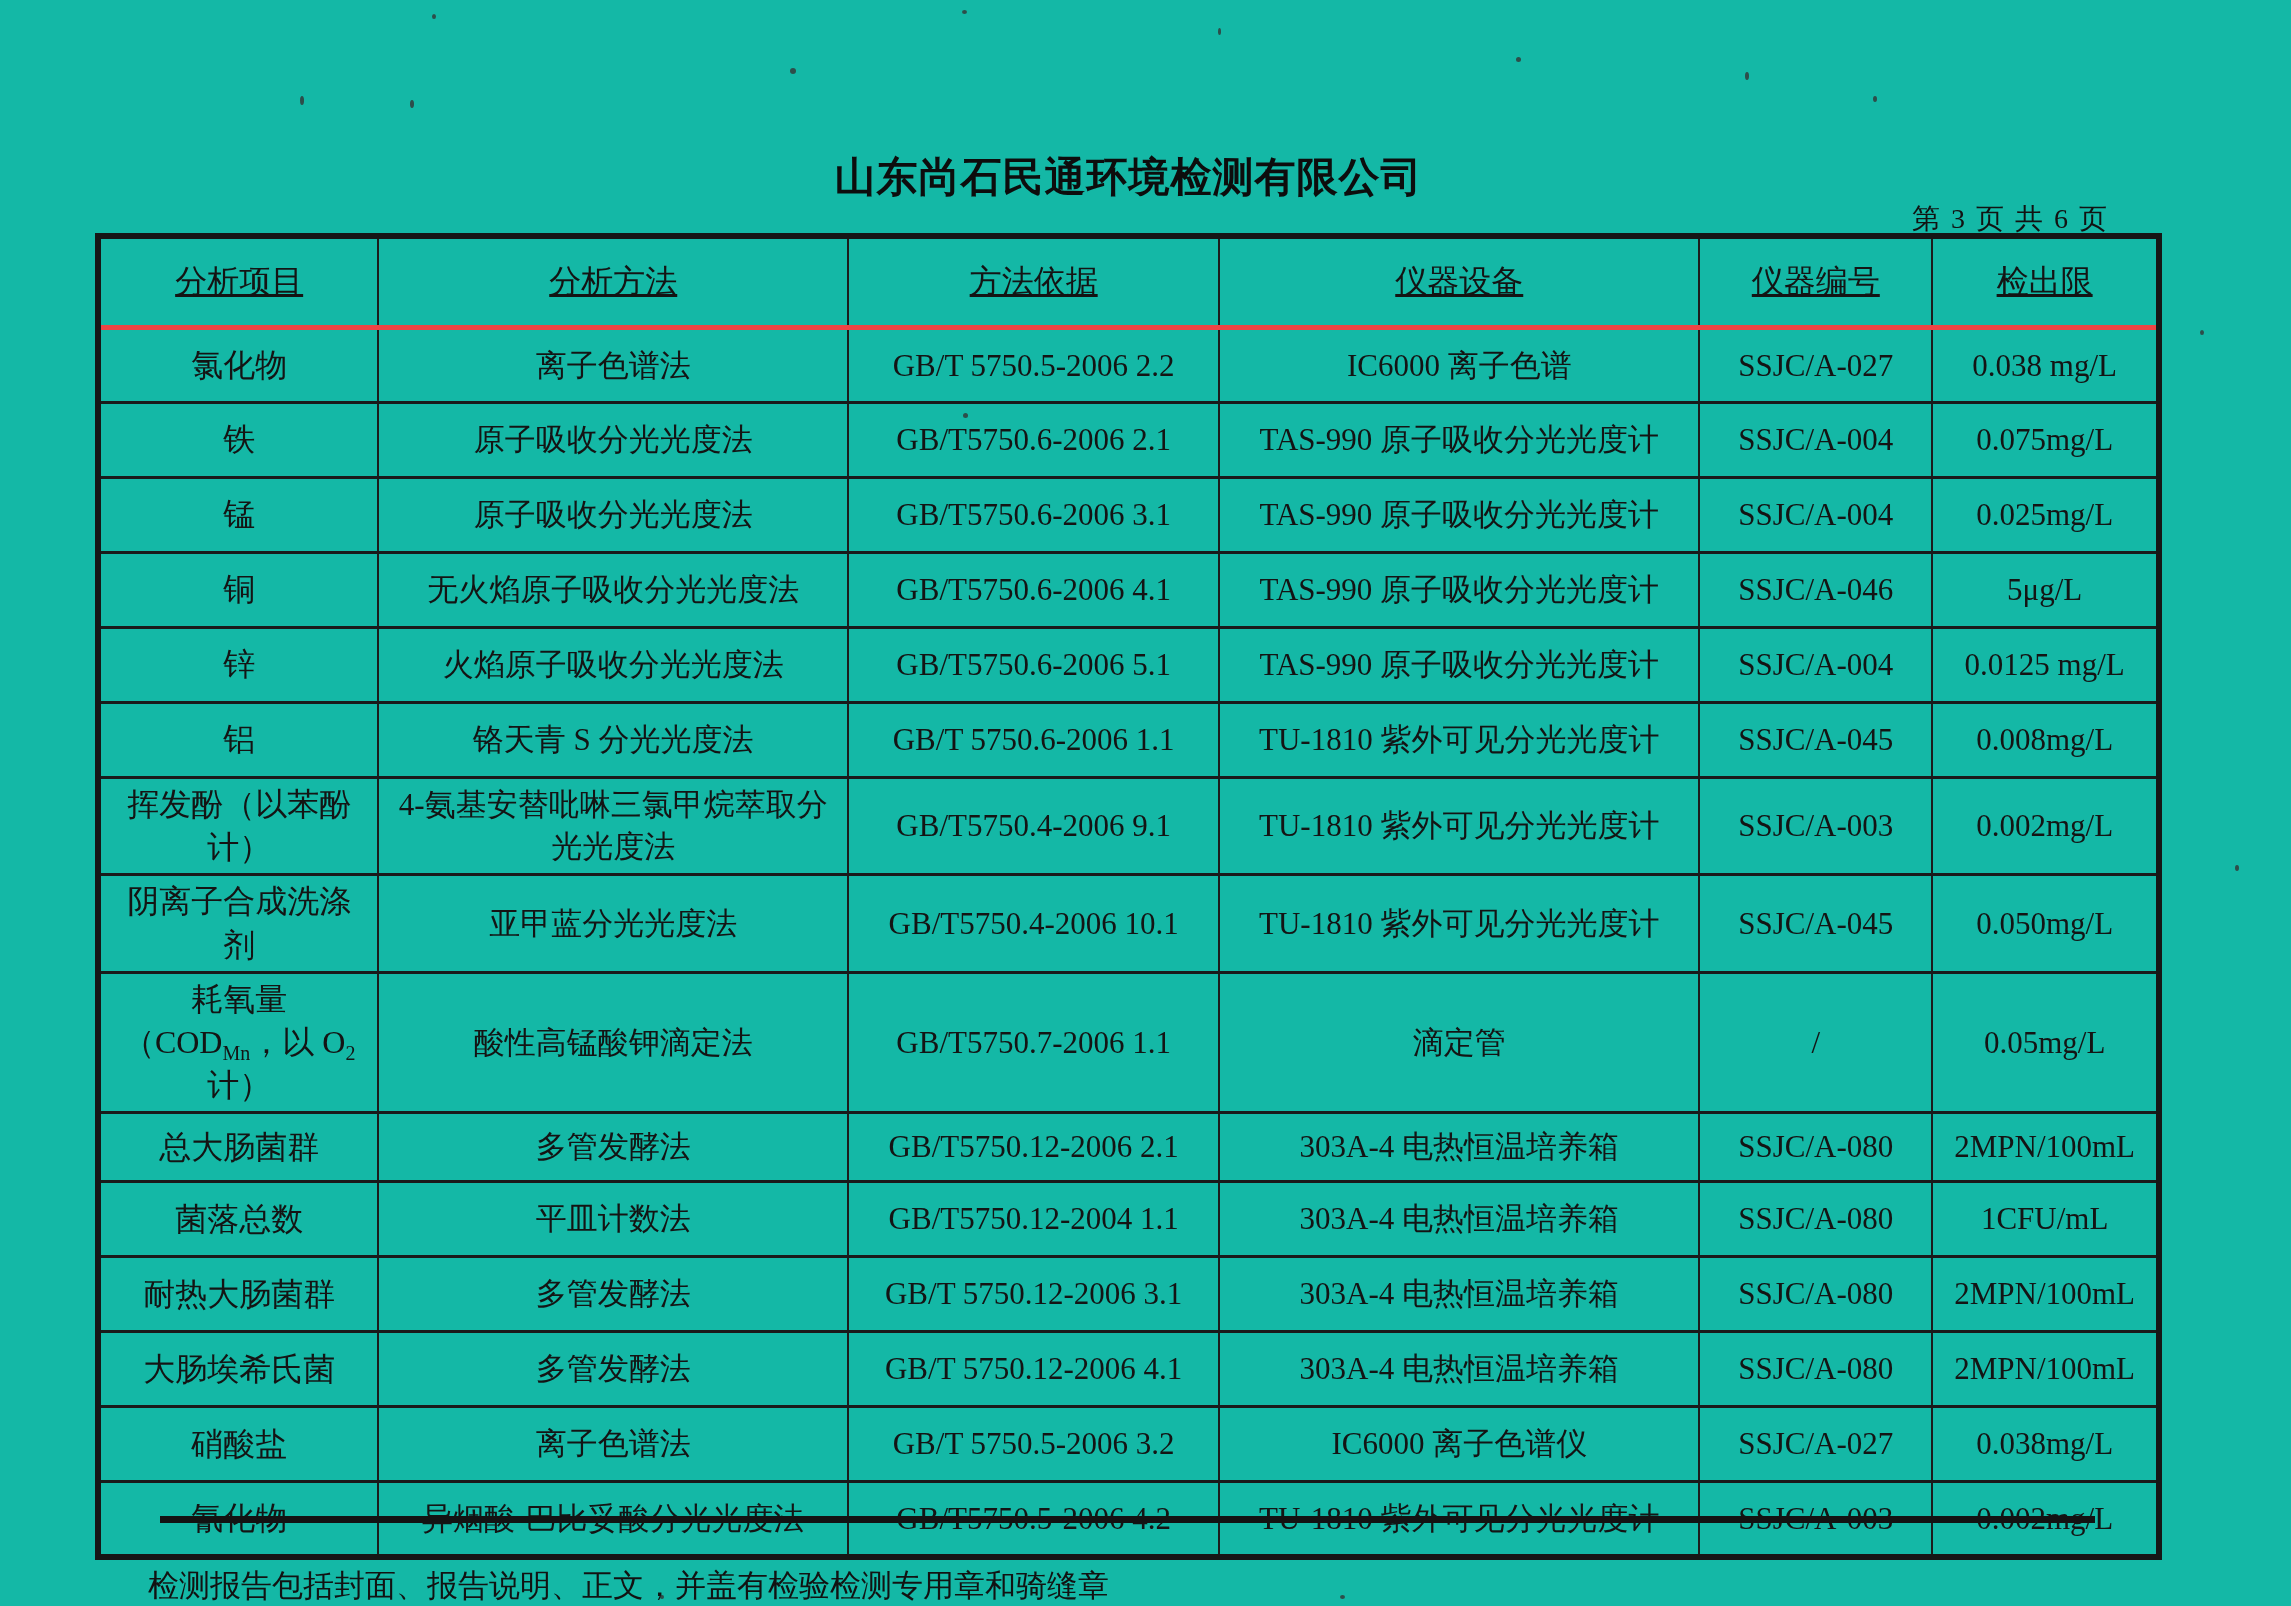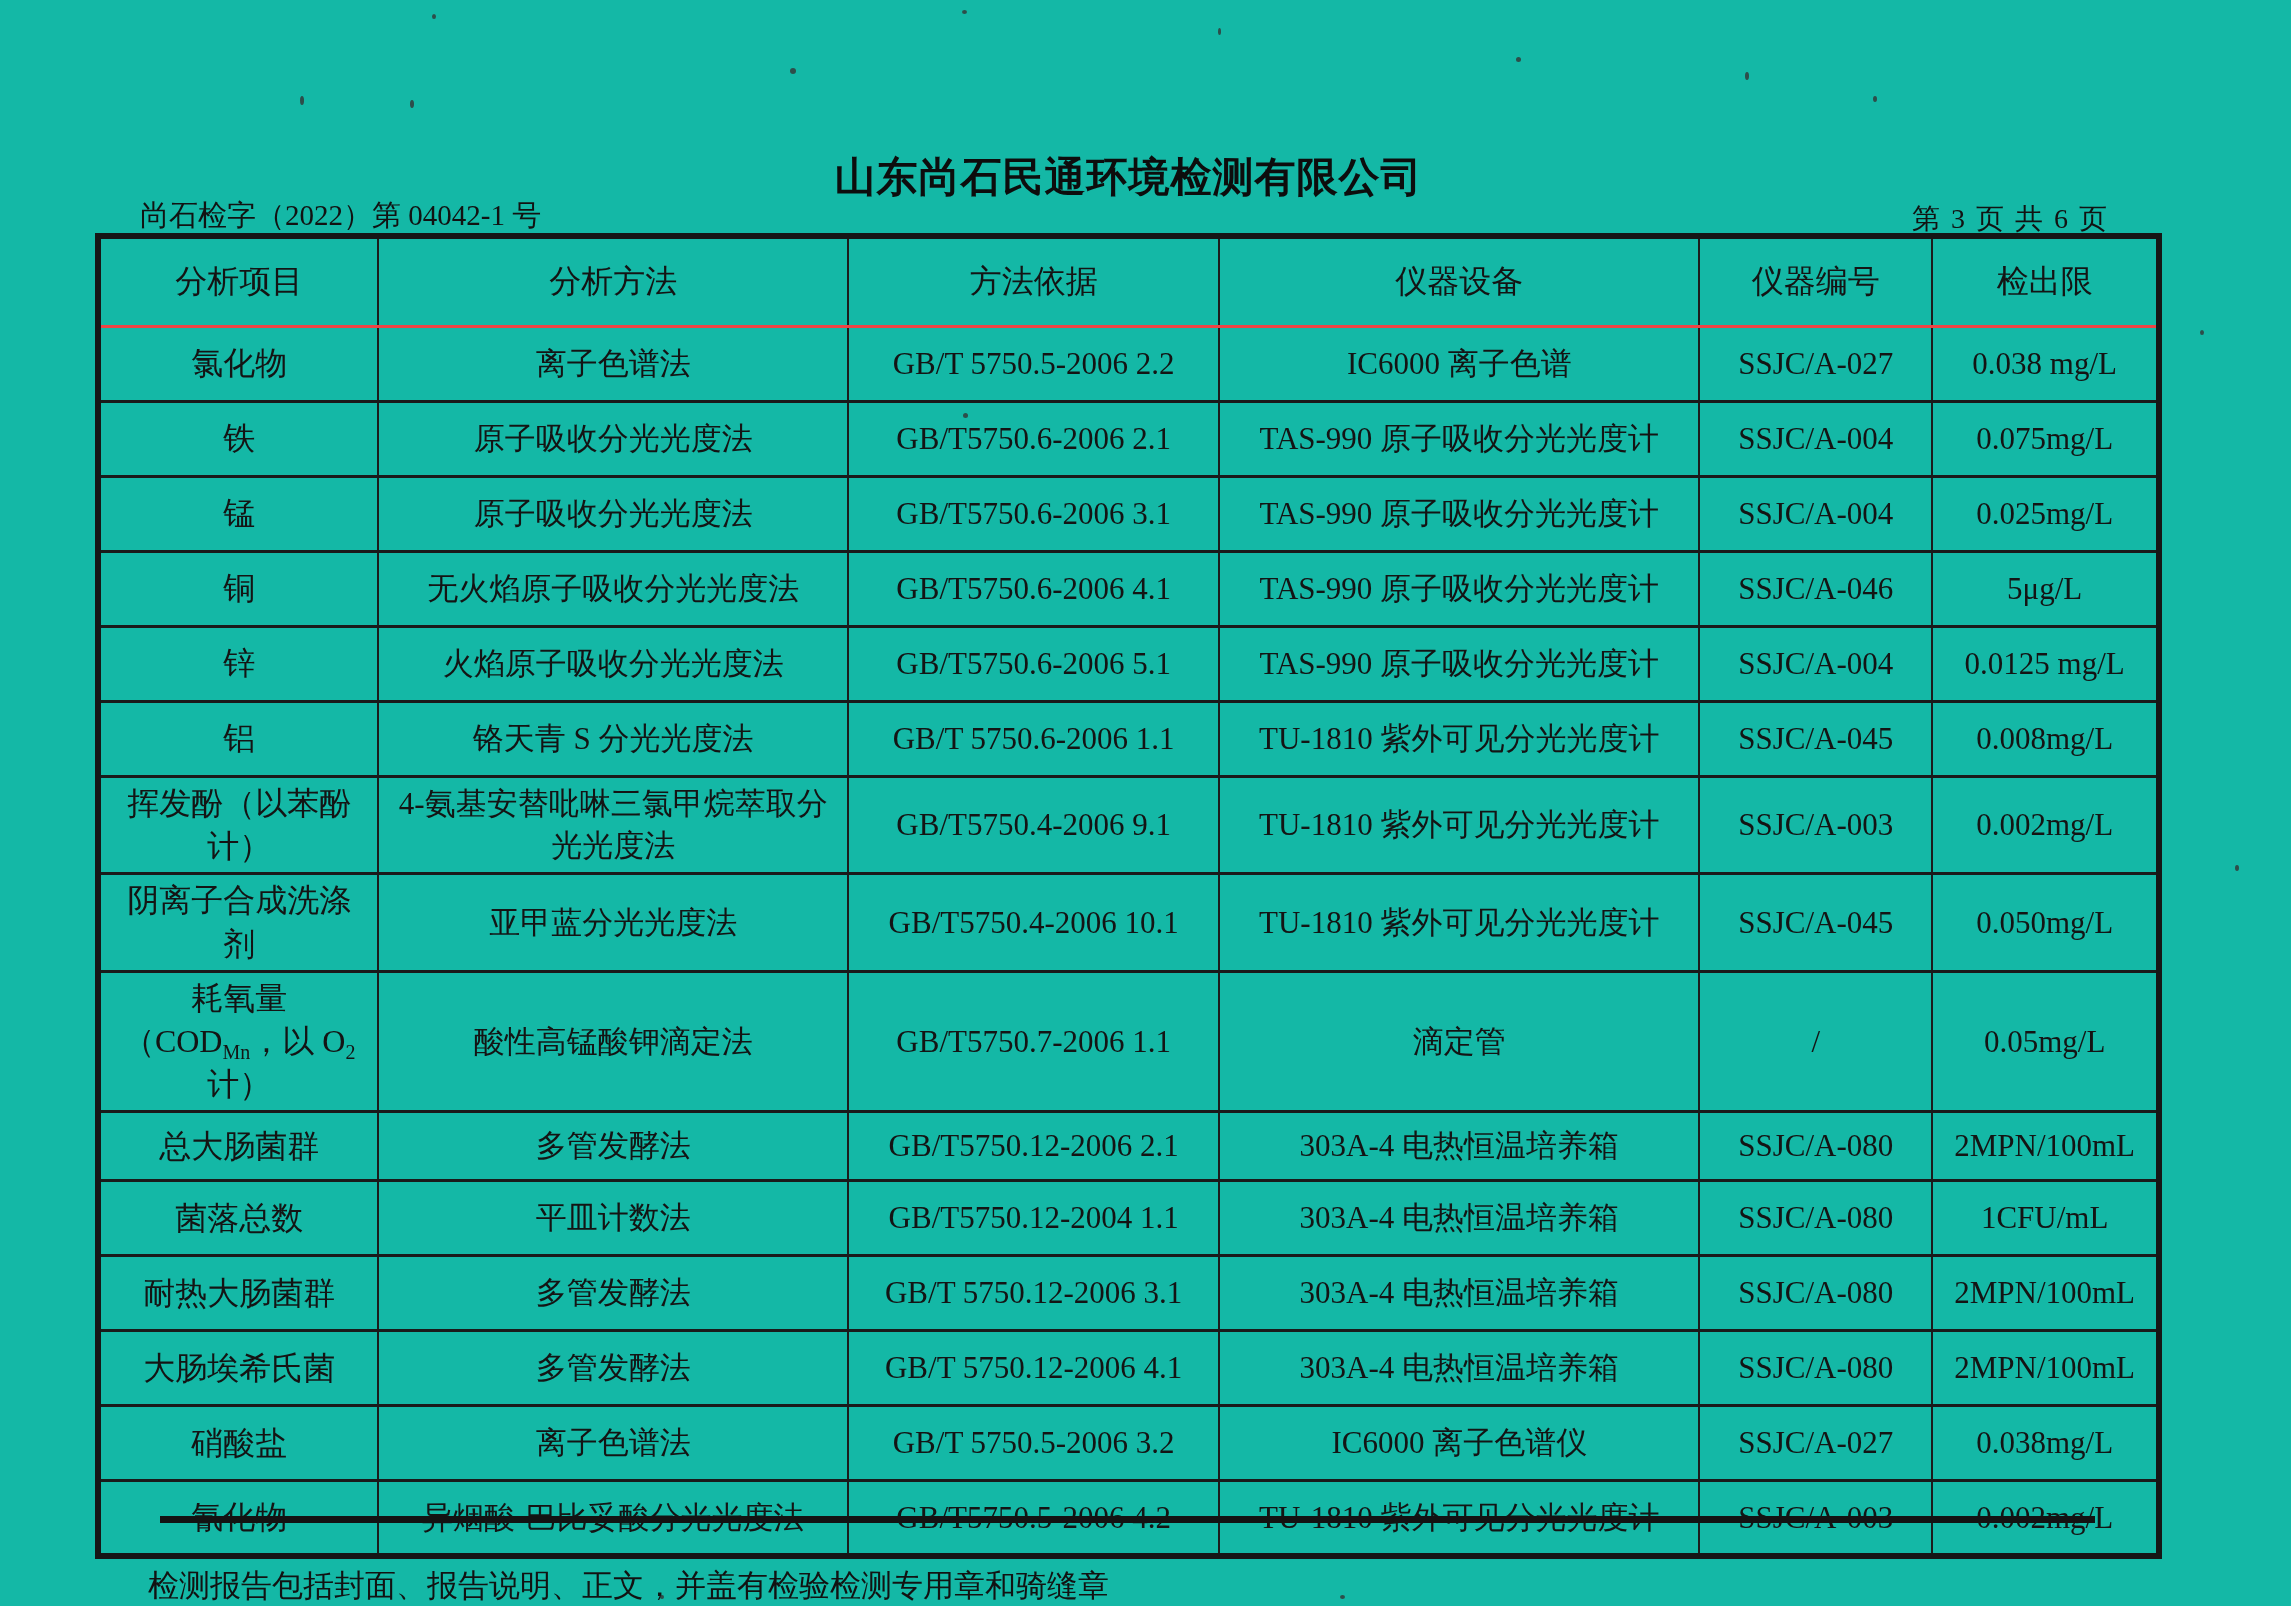--- a/index.html
+++ b/index.html
@@ -70,23 +70,24 @@
     text-align: center;
     vertical-align: middle;
     font-size: 31px;
     line-height: 1.35;
     padding: 4px 14px;
     color: #141414;
     overflow: hidden;
   }
   table.methods thead th {
     font-size: 32px;
-    border-bottom: 3px solid #ef4444;
+    border-bottom: 5px solid #ef4444;
     height: 78px;
     font-weight: 400;
+    text-decoration: underline;
   }
   table.methods td.cell-item { font-size: 32px; padding: 4px 13px; }
   table.methods tbody tr { height: 75px; }
   table.methods tbody tr:nth-child(7)  { height: 94px; }
   table.methods tbody tr:nth-child(8)  { height: 95px; }
   table.methods tbody tr:nth-child(9)  { height: 103px; }
   table.methods tbody tr:nth-child(10) { height: 69px; }
   table.methods sub {
     font-size: 20px;
     line-height: 0;
@@ -115,21 +116,20 @@
     opacity: 0.8;
   }
 </style>
 </head>
 <body>
 
 <div class="page">
 
   <div class="company-title">山东尚石民通环境检测有限公司</div>
 
-  <div class="doc-number">尚石检字（2022）第 04042-1 号</div>
 
   <div class="page-info">第 3 页 共 6 页</div>
 
   <table class="methods">
     <colgroup>
       <col class="c1">
         <col class="c2">
         <col class="c3">
       <col class="c4">
         <col class="c5">

